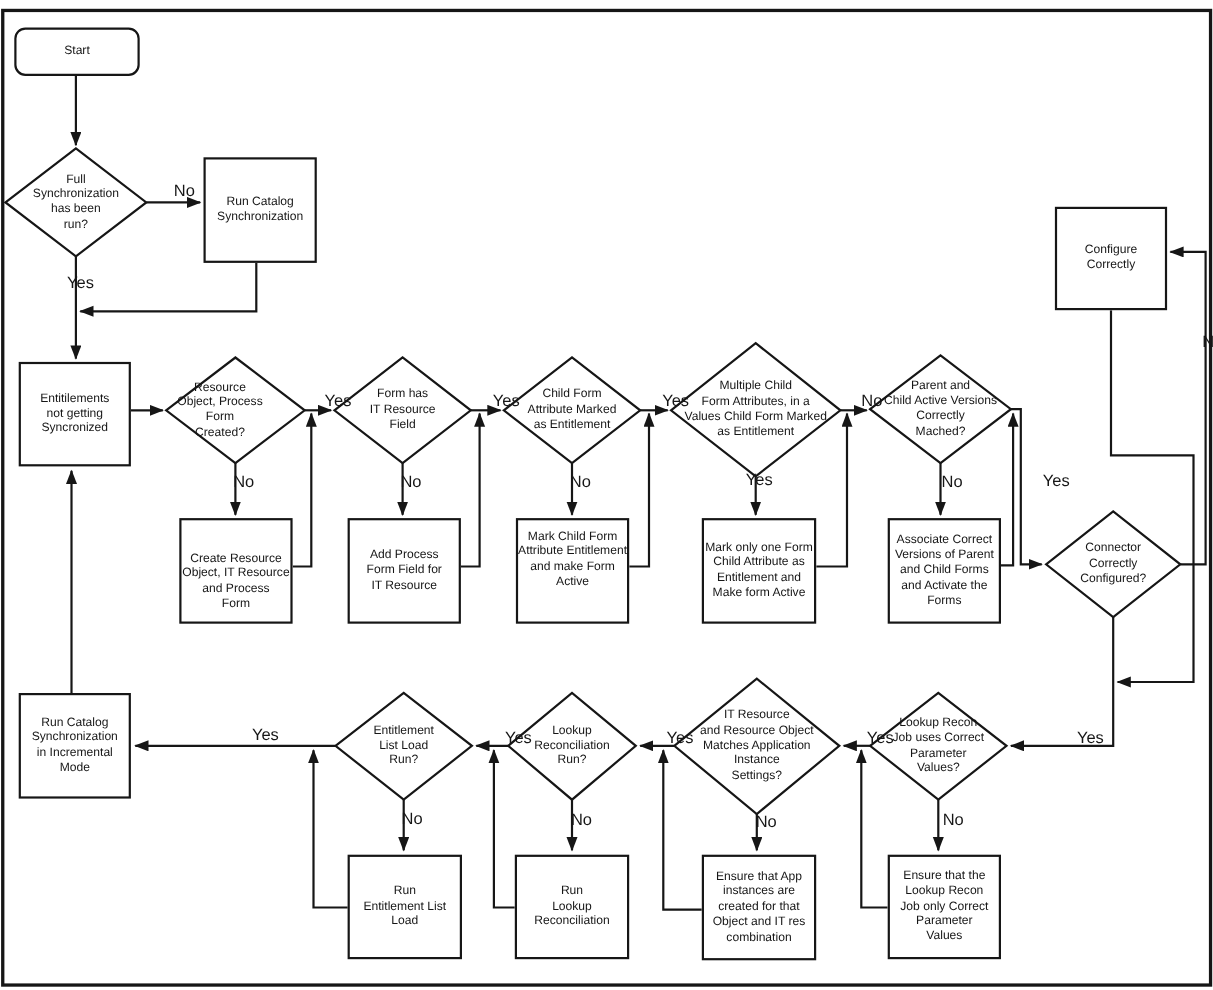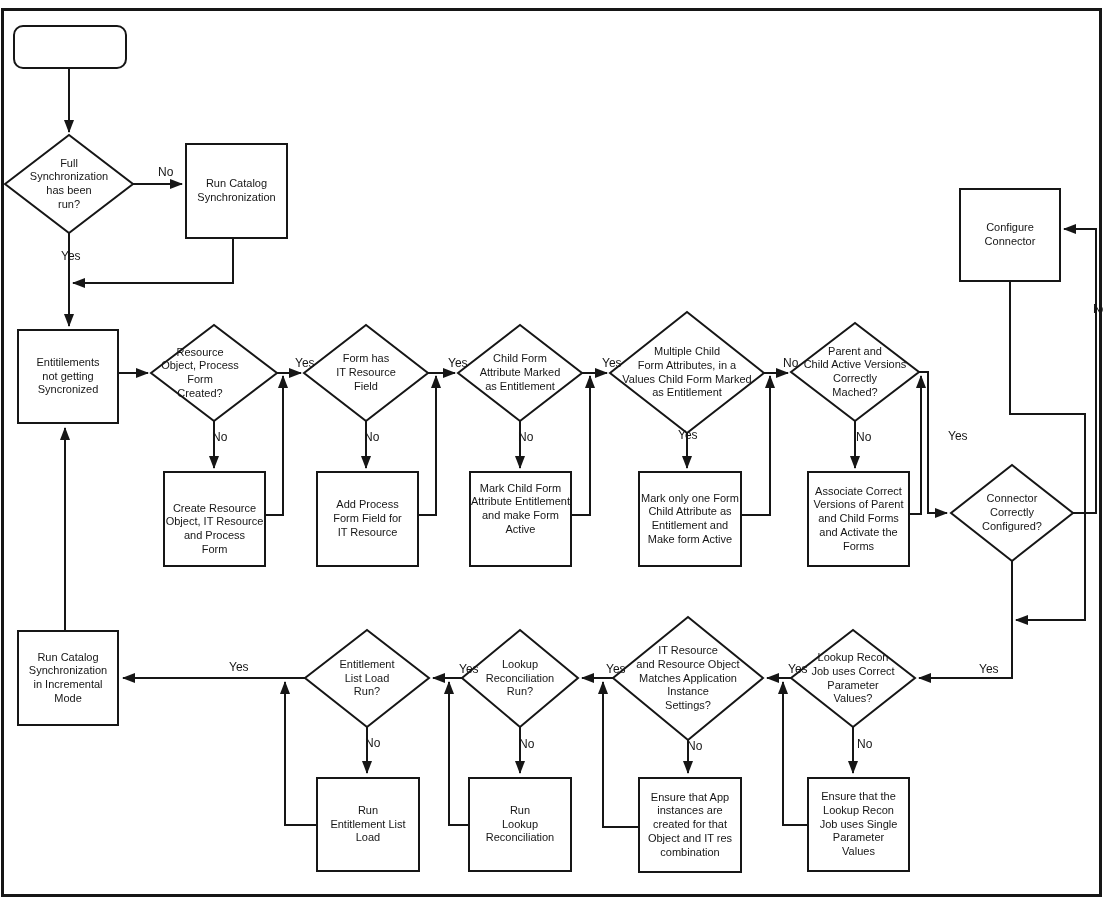--- a/index.html
+++ b/index.html
@@ -25,21 +25,21 @@
     justify-content:center;
     text-align:center;
     white-space:pre-line;
     font-size:11px;
     line-height:1.25;
     color:#161616;
     pointer-events:none;
   }
   .elbl{
     position:absolute;
-    font-size:12px;
+    font-size:15px;
     line-height:1;
     color:#161616;
     pointer-events:none;
     padding-left:16px;
   }
 </style>
 </head>
 <body>
 
 <div class="canvas">
@@ -117,20 +117,21 @@
   <div class="box" style="left:469px;top:471px;width:103px;height:96px"></div>
   <div class="box" style="left:638px;top:471px;width:104px;height:96px"></div>
   <div class="box" style="left:807px;top:471px;width:103px;height:96px"></div>
   <div class="box" style="left:959px;top:188px;width:102px;height:94px"></div>
   <div class="box" style="left:17px;top:630px;width:102px;height:96px"></div>
   <div class="box" style="left:316px;top:777px;width:104px;height:95px"></div>
   <div class="box" style="left:468px;top:777px;width:104px;height:95px"></div>
   <div class="box" style="left:638px;top:777px;width:104px;height:96px"></div>
   <div class="box" style="left:807px;top:777px;width:103px;height:95px"></div>
 
+  <div class="lbl" style="left:0px;top:25px;width:140px;height:44px">Start</div>
   <div class="lbl" style="left:172px;top:143px;width:129px;height:96px">Run Catalog
 Synchronization</div>
   <div class="lbl" style="left:4px;top:329px;width:128px;height:95px">Entitilements
 not getting
 Syncronized</div>
   <div class="lbl" style="left:150px;top:471px;width:129px;height:116px">Create Resource
 Object, IT Resource
 and Process
 Form</div>
   <div class="lbl" style="left:303px;top:471px;width:129px;height:96px">Add Process
@@ -143,39 +144,39 @@
   <div class="lbl" style="left:794px;top:471px;width:129px;height:96px">Associate Correct
 Versions of Parent
 and Child Forms
 and Activate the
 Forms</div>
   <div class="lbl" style="left:625px;top:471px;width:130px;height:96px">Mark only one Form
 Child Attribute as
 Entitlement and
 Make form Active</div>
   <div class="lbl" style="left:946px;top:188px;width:128px;height:94px">Configure
-Connector</div>
+Correctly</div>
   <div class="lbl" style="left:4px;top:630px;width:128px;height:96px">Run Catalog
 Synchronization
 in Incremental
 Mode</div>
   <div class="lbl" style="left:303px;top:777px;width:130px;height:95px">Run
 Entitlement List
 Load</div>
   <div class="lbl" style="left:455px;top:777px;width:130px;height:95px">Run
 Lookup
 Reconciliation</div>
   <div class="lbl" style="left:625px;top:777px;width:130px;height:96px">Ensure that App
 instances are
 created for that
 Object and IT res
 combination</div>
   <div class="lbl" style="left:794px;top:777px;width:129px;height:95px">Ensure that the
 Lookup Recon
-Job uses Single
+Job only Correct
 Parameter
 Values</div>
 
   <div class="dlbl" style="left:7px;top:137px;width:124px;height:94px">Full
 Synchronization
 has been
 run?</div>
   <div class="dlbl" style="left:139px;top:327px;width:122px;height:92px">Resource
 Object, Process
 Form

